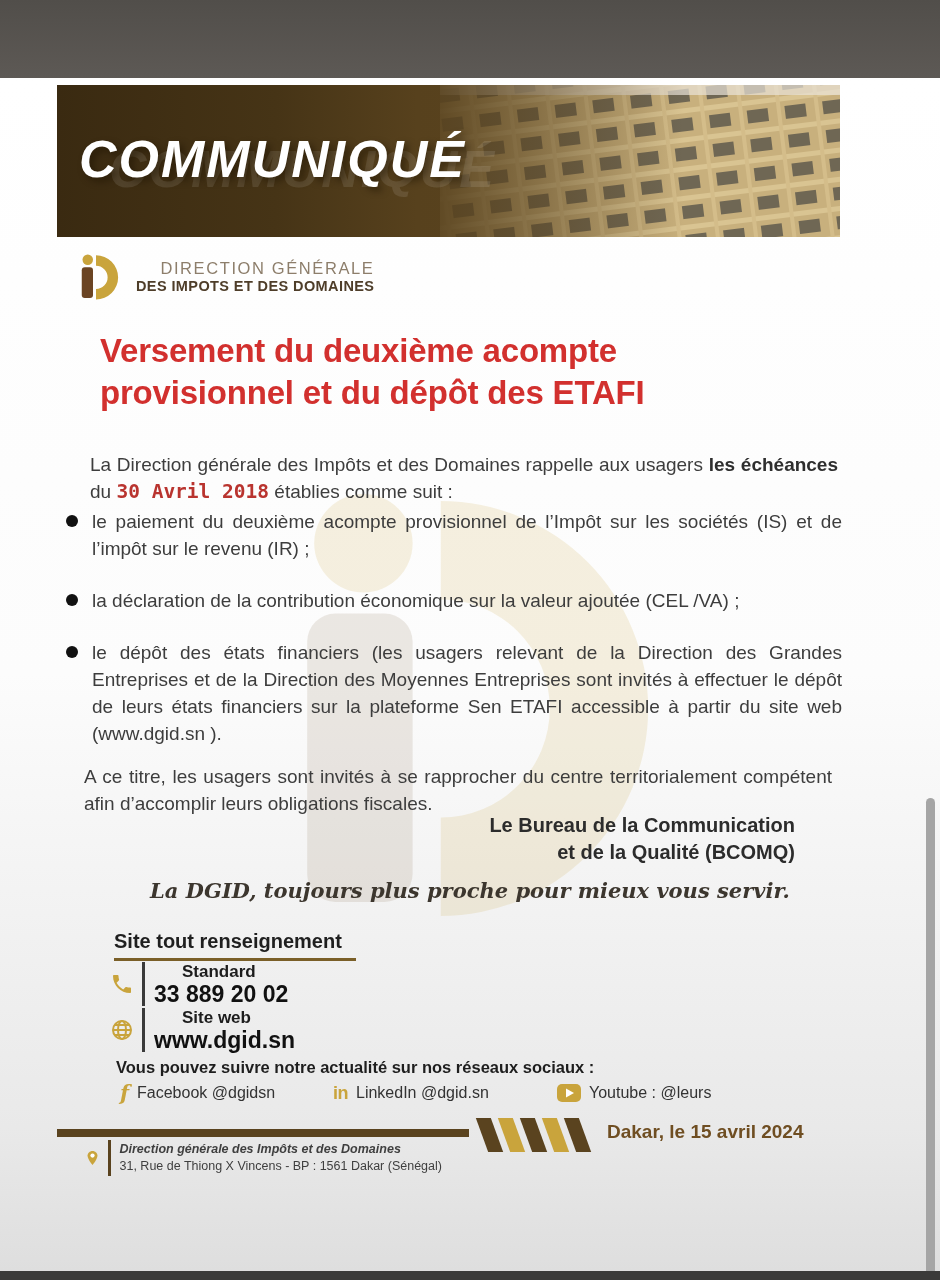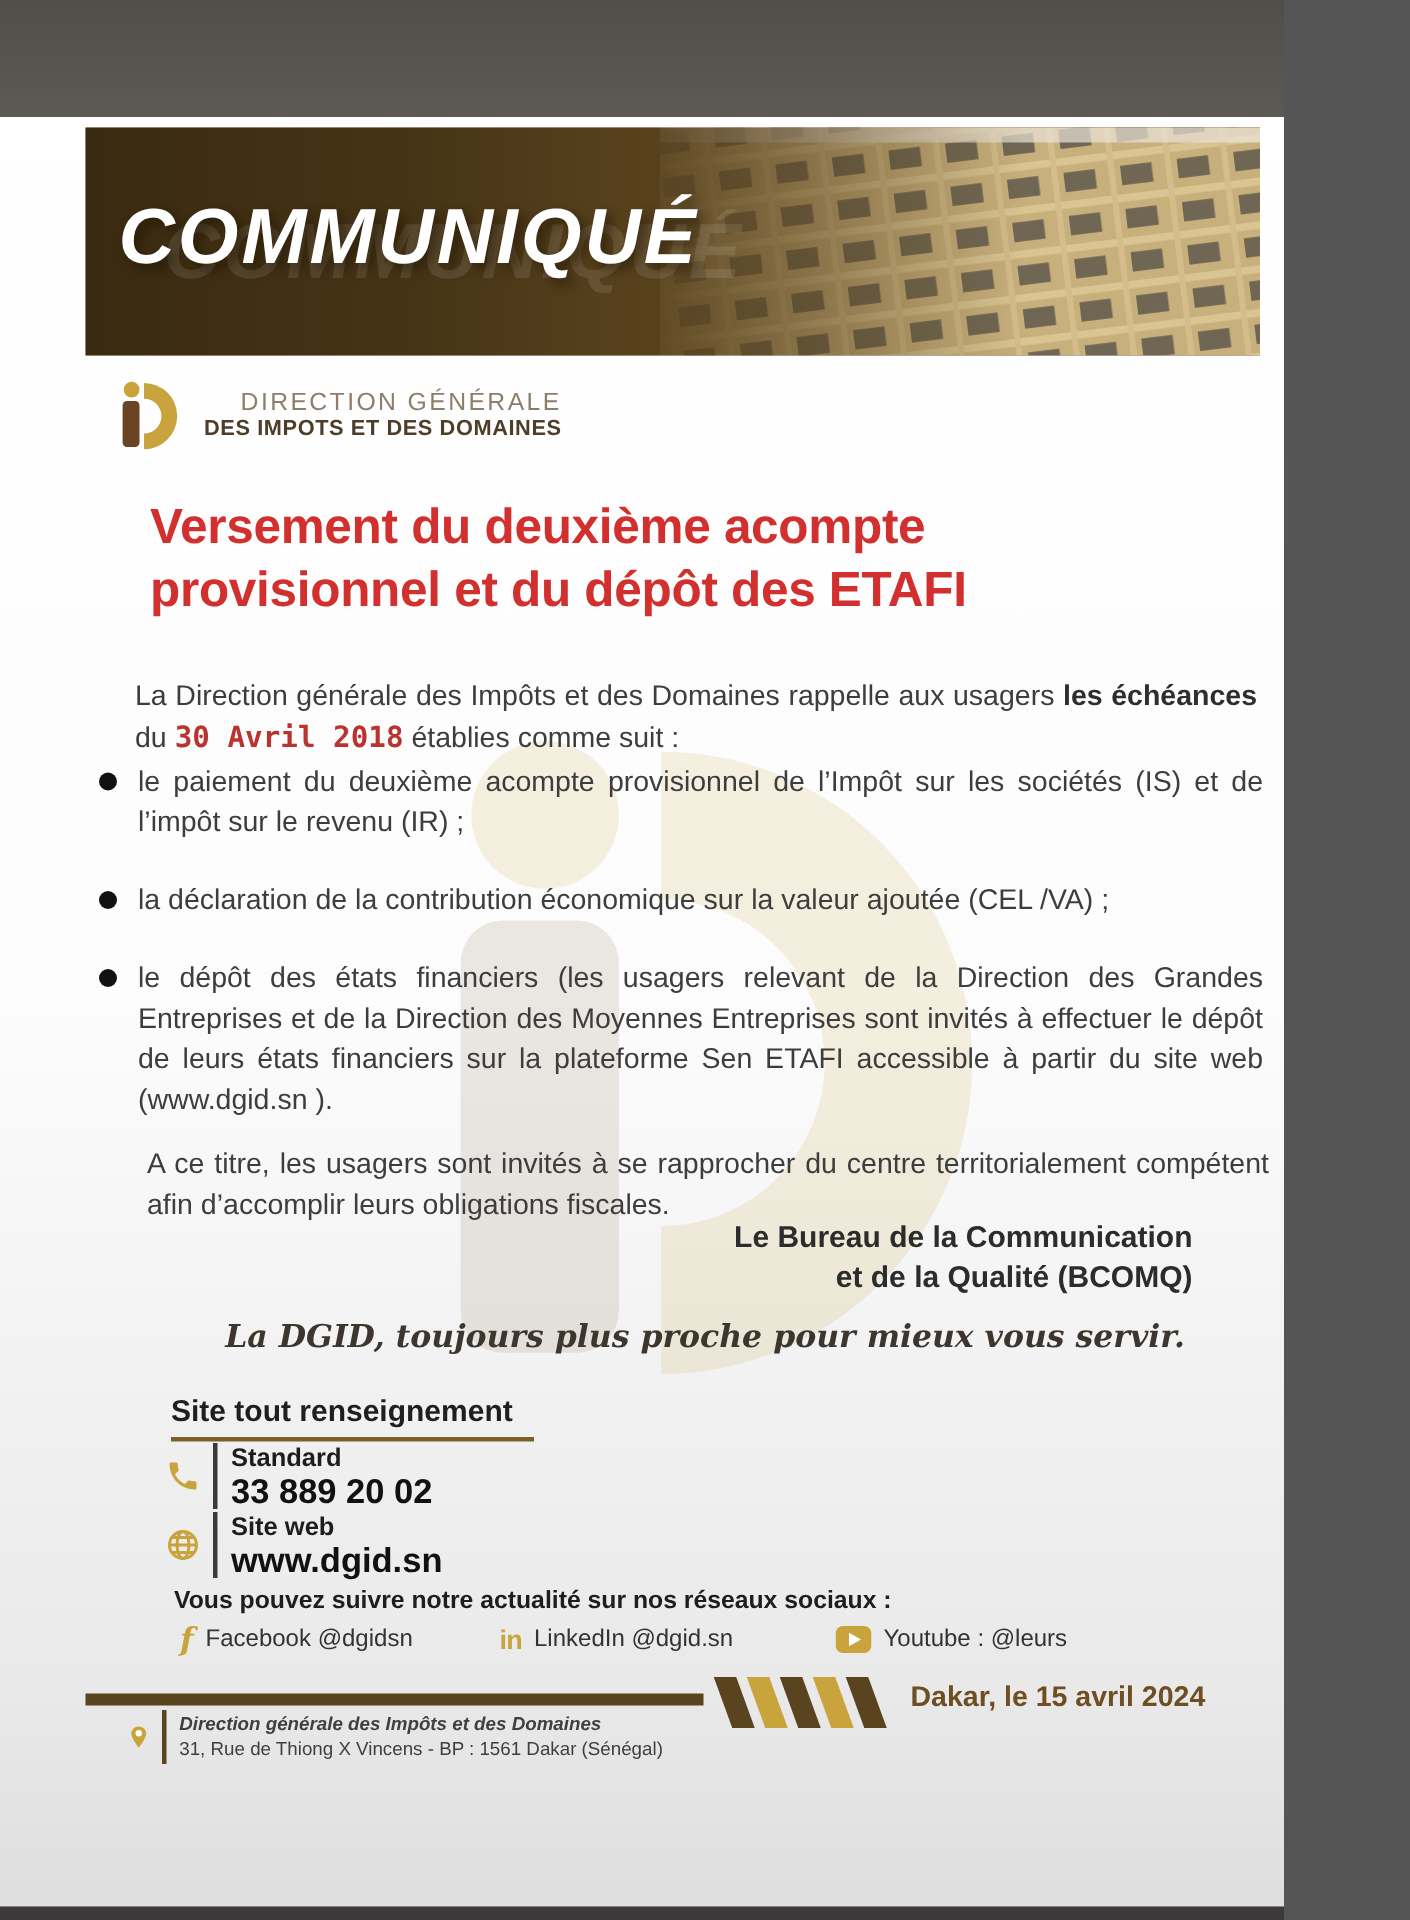--- a/index.html
+++ b/index.html
@@ -1,18 +1,18 @@
 <!DOCTYPE html>
 <html><head>
 <meta charset="utf-8">
 <style>
   html,body{margin:0;padding:0;background:#555;}
   *{box-sizing:border-box;}
   #screen{
-    position:relative;width:856px;height:1280px;overflow:hidden;
+    position:relative;width:940px;height:1280px;overflow:hidden;
     font-family:"Liberation Sans", sans-serif;background:#f9a8d4;
   }
   
   .topbar{position:absolute;left:0;top:0;width:940px;height:78px;
     background:linear-gradient(180deg,#514e4a,#5d5955);}
   .bottomstrip{position:absolute;left:0;top:1271px;width:940px;height:9px;background:#3b3a39;}
   .scroll-thumb{position:absolute;left:926px;top:798px;width:9px;height:482px;
     background:#a5a5a5;border-radius:6px 6px 0 0;}
   
   .page{position:absolute;left:0;top:78px;width:940px;height:1193px;
@@ -35,33 +35,33 @@
     color:#d2302e;font-size:33px;line-height:42px;font-weight:bold;letter-spacing:-.2px;z-index:2;}
   
   .para{position:absolute;font-size:19px;line-height:27px;color:#3d3d3d;text-align:justify;z-index:2;}
   .intro{left:90px;top:354px;width:748px;}
   .intro b{color:#2e2e2e;}
   .intro .reddate{font-family:"DejaVu Sans Mono",monospace;font-weight:bold;color:#b9342f;font-size:19.5px;}
   .bullets{position:absolute;left:66px;top:430px;width:776px;z-index:2;}
   .bullet{position:relative;padding-left:26px;font-size:19px;line-height:27px;color:#3d3d3d;
     text-align:justify;margin-bottom:25px;}
   .bullet .dot{position:absolute;left:0;top:7px;width:12px;height:12px;border-radius:50%;background:#111;}
-  .closing{left:98px;top:666px;width:748px;}
+  .closing{left:84px;top:666px;width:748px;}
   
   .signature{position:absolute;left:400px;top:734px;width:395px;text-align:right;
     font-size:20px;line-height:27px;font-weight:bold;color:#2c2c2c;z-index:2;}
   .slogan{position:absolute;left:110px;top:800px;width:720px;text-align:center;
     font-family:"DejaVu Serif",serif;font-style:italic;font-weight:600;
     font-size:21px;color:#3c362e;z-index:2;}
   
   .contact-h{position:absolute;left:114px;top:852px;font-size:20px;font-weight:bold;color:#1f1f1f;
     border-bottom:3px solid #7a5f28;padding:0 14px 5px 0;z-index:2;}
   .crow{position:absolute;left:110px;display:flex;align-items:center;z-index:2;}
   .crow .vbar{width:3px;height:44px;background:#3a3a3a;margin:0 9px 0 8px;}
-  .crow .lab{font-size:17px;font-weight:bold;color:#1d1d1d;line-height:20px;}
+  .crow .lab{font-size:17px;font-weight:bold;color:#1d1d1d;line-height:20px;margin-left:28px;}
   .crow .val{font-size:23px;font-weight:bold;color:#111;line-height:24px;}
   .row-phone{top:884px;}
   .row-web{top:930px;}
   
   .social-h{position:absolute;left:116px;top:980px;font-size:16.5px;font-weight:bold;color:#1e1e1e;z-index:2;}
   .social-row{position:absolute;left:120px;top:1006px;display:flex;align-items:center;z-index:2;}
   .soc{display:flex;align-items:center;font-size:16px;color:#333;}
   .soc .sicon{margin-right:8px;display:flex;align-items:center;}
   .soc.fb{width:213px;}
   .soc.li{width:224px;}

